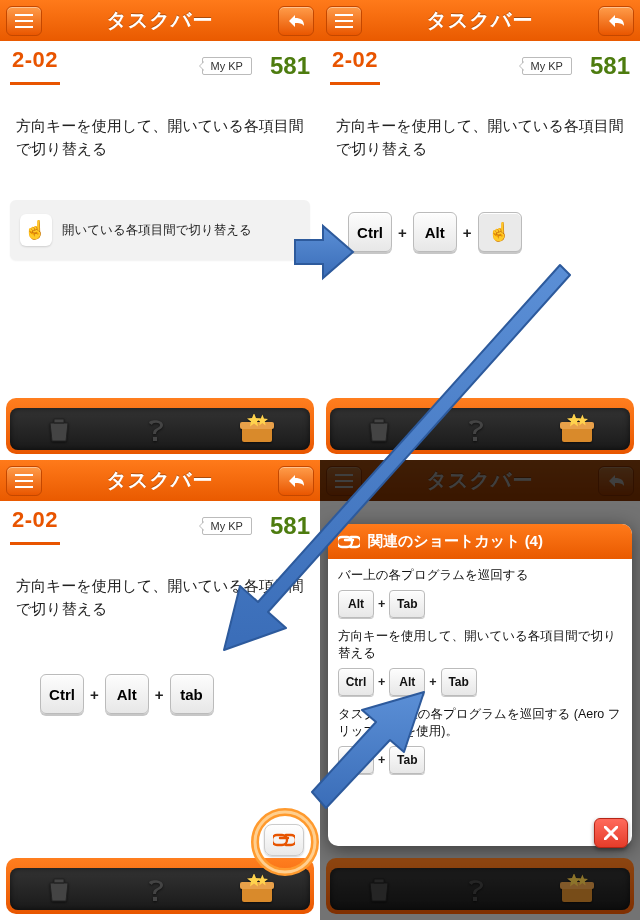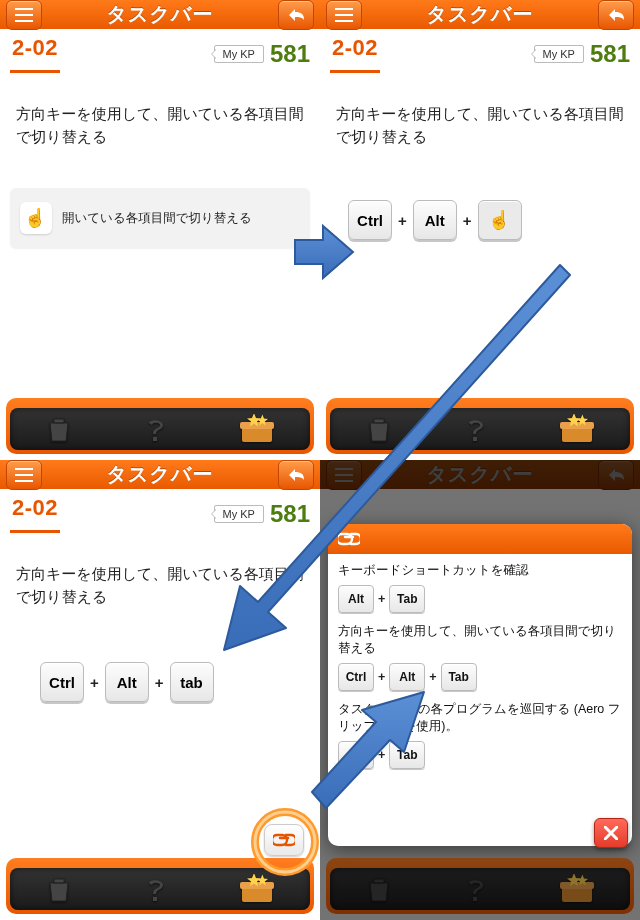--- a/index.html
+++ b/index.html
@@ -1,24 +1,24 @@
 <!DOCTYPE html>
 <html><head>
 <meta charset="utf-8">
 <style>
   * { box-sizing: border-box; margin: 0; padding: 0; }
   body { font-family: "Hiragino Kaku Gothic Pro", "Meiryo", sans-serif; background: #fff; width: 640px; height: 920px; position: relative; overflow: hidden; }
   .grid { display: grid; grid-template-columns: 320px 320px; grid-template-rows: 460px 460px; }
   .panel { position: relative; background: #fff; overflow: hidden; }
-  .header { background: linear-gradient(#ff7a1a, #e95a00); height: 29px; display: flex; align-items: center; justify-content: space-between; padding: 0 6px; color: #fff; font-weight: bold; }
+  .header { background: linear-gradient(#ff7a1a, #e95a00); height: 41px; display: flex; align-items: center; justify-content: space-between; padding: 0 6px; color: #fff; font-weight: bold; }
   .hbtn { width: 36px; height: 30px; border-radius: 6px; background: linear-gradient(#ff9c4a, #e95600); border: 1px solid #c34700; display: flex; align-items: center; justify-content: center; box-shadow: inset 0 1px 0 rgba(255,255,255,.4); }
   .title { flex: 1; text-align: center; font-size: 20px; letter-spacing: 1px; text-shadow: 0 -1px 0 rgba(0,0,0,.3); }
   .meta { display: flex; justify-content: space-between; align-items: center; padding: 6px 10px 4px; }
   .qnum { font-weight: 900; color: #e85400; font-size: 22px; border-bottom: 3px solid #e85400; padding: 0 2px 9px; letter-spacing: .5px; }
-  .kp { display: flex; align-items: center; gap: 6px; }
+  .kp { display: flex; align-items: center; gap: 18px; }
   .kp-label { font-size: 11px; color: #333; background: #fff; padding: 2px 8px; position: relative; border: 1px solid #bbb; border-radius: 2px; }
   .kp-label::before { content: ""; position: absolute; left: -8px; top: 50%; transform: translateY(-50%); border: 5px solid transparent; border-right-color: #fff; filter: drop-shadow(-1px 0 0 #bbb); }
   .kp-val { font-weight: 900; font-size: 24px; color: #4d7c0f; }
   .desc { padding: 26px 16px 10px; font-size: 15px; color: #222; line-height: 1.5; }
   .card { margin: 30px 10px 0; background: #f2f2f2; border-radius: 6px; padding: 14px 10px; display: flex; align-items: center; gap: 10px; font-size: 12.5px; color: #222; box-shadow: 0 1px 2px rgba(0,0,0,.06); }
   .tapicon { width: 32px; height: 32px; border-radius: 6px; background: #fff; display: flex; align-items: center; justify-content: center; box-shadow: 0 1px 2px rgba(0,0,0,.15); }
   .keys { display: flex; align-items: center; gap: 6px; padding: 36px 0 0 16px; font-size: 15px; }
   .key { min-width: 44px; height: 40px; border-radius: 6px; background: linear-gradient(#fdfdfd,#e7e7e7); border: 1px solid #bbb; display: flex; align-items: center; justify-content: center; font-weight: 700; box-shadow: 0 2px 0 #c7c7c7, inset 0 1px 0 #fff; padding: 0 8px; font-size: 15px; }
   .key-small { min-width: 36px; height: 28px; font-size: 12px; border-radius: 4px; background: linear-gradient(#fdfdfd,#e7e7e7); border: 1px solid #bbb; display: flex; align-items: center; justify-content: center; font-weight: 700; box-shadow: 0 1px 0 #c7c7c7, inset 0 1px 0 #fff; padding: 0 6px; }
   .plus { font-weight: 900; color: #222; }
@@ -212,24 +212,25 @@
             <path d="M3 7 L9 1 V4 C15 4 18 6 18 12 C16 9 13 9 9 9 V13 Z" fill="#fff"></path>
           </svg>
         </div>
       </div>
     <div class="overlay"></div>
     <div class="popup">
       <div class="popup-head">
         <svg width="22" height="14">
             <path d="M4 2h5a5 5 0 010 10H4a5 5 0 010-10Zm3 3h8M13 2h5a5 5 0 010 10h-5" stroke="#fff" stroke-width="2.4" fill="none" stroke-linecap="round"></path>
           </svg>
+        <span>関連のショートカット (4)</span>
       </div>
       <div class="popup-body">
         <div class="row">
-          <div>キーボードショートカットを確認</div>
+          <div>バー上の各プログラムを巡回する</div>
           <div class="kline">
             <span class="key-small">Alt</span>
             <span class="plus">+</span>
             <span class="key-small">Tab</span>
           </div>
         </div>
         <div class="row">
           <div>方向キーを使用して、開いている各項目間で切り替える</div>
           <div class="kline">
             <span class="key-small">Ctrl</span>

